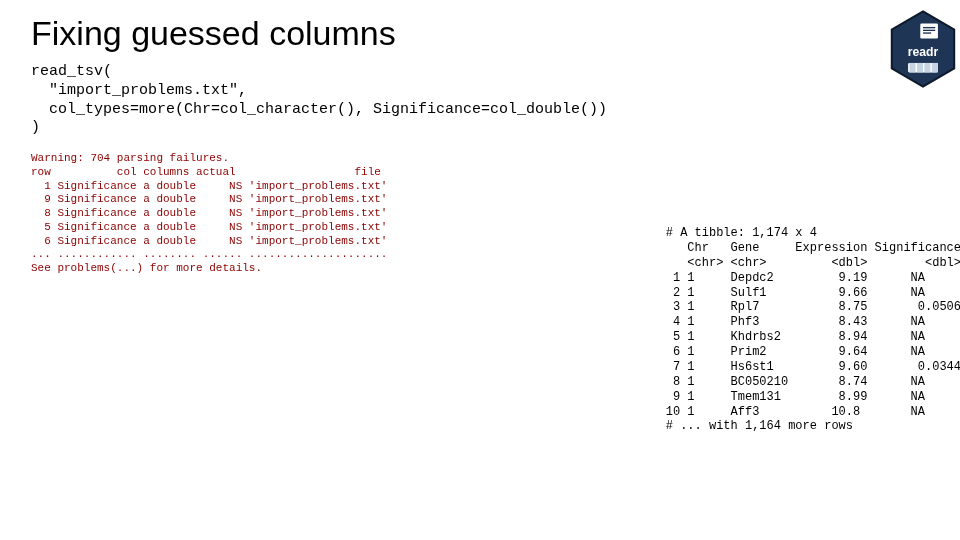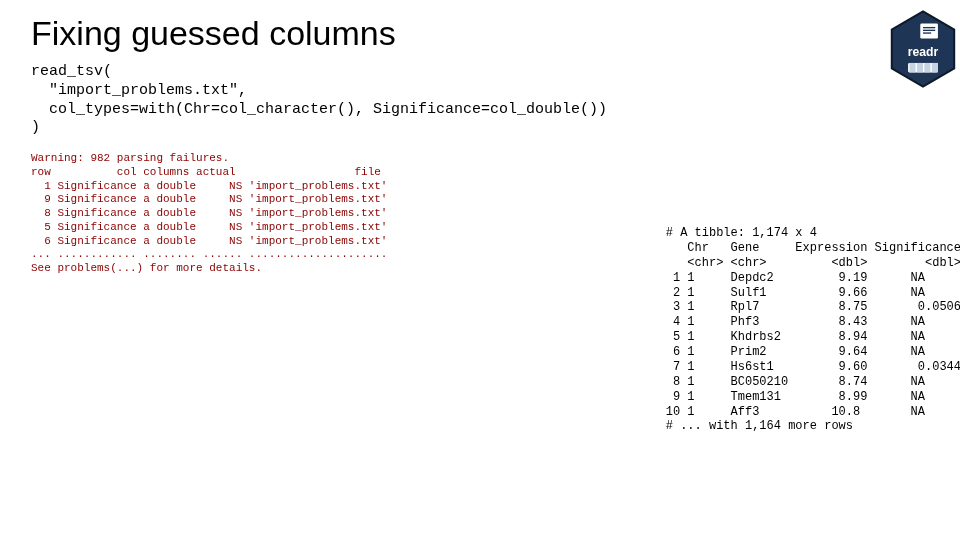--- a/index.html
+++ b/index.html
@@ -78,24 +78,24 @@
       <rect x="41" y="78" width="9" height="14" fill="#c6d3e3"></rect>
       <rect x="52" y="78" width="9" height="14" fill="#c6d3e3"></rect>
       <rect x="63" y="78" width="9" height="14" fill="#c6d3e3"></rect>
     </svg>
   </div>
 
   <h1 class="title">Fixing guessed columns</h1>
 
   <div class="code-block"><span>read_tsv(</span>
 <span>  "import_problems.txt",</span>
-<span>  col_types=with(Chr=col_character(), Significance=col_double())</span>
+<span>  col_types=more(Chr=col_character(), Significance=col_double())</span>
 <span>)</span></div>
 
-  <div class="warning-block"><span>Warning: 982 parsing failures.</span>
+  <div class="warning-block"><span>Warning: 704 parsing failures.</span>
 <span>row          col columns actual                  file</span>
 <span>  1 Significance a double     NS 'import_problems.txt'</span>
 <span>  9 Significance a double     NS 'import_problems.txt'</span>
 <span>  8 Significance a double     NS 'import_problems.txt'</span>
 <span>  5 Significance a double     NS 'import_problems.txt'</span>
 <span>  6 Significance a double     NS 'import_problems.txt'</span>
 <span>... ............ ........ ...... .....................</span>
 <span>See problems(...) for more details.</span></div>
 
   <div class="tibble-block"><span># A tibble: 1,174 x 4</span>

